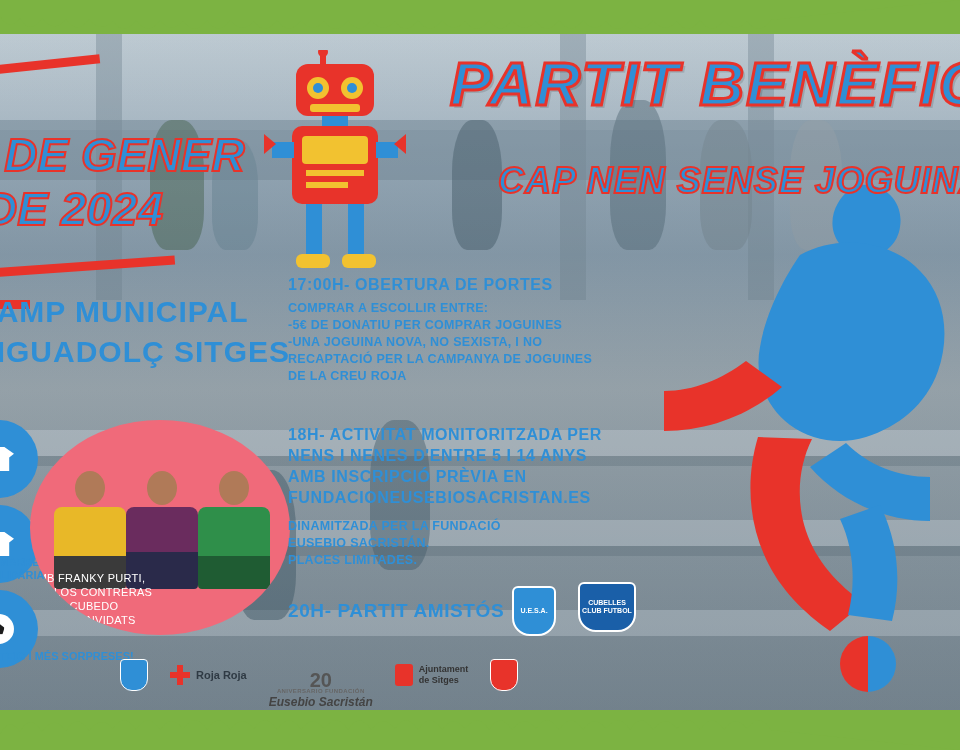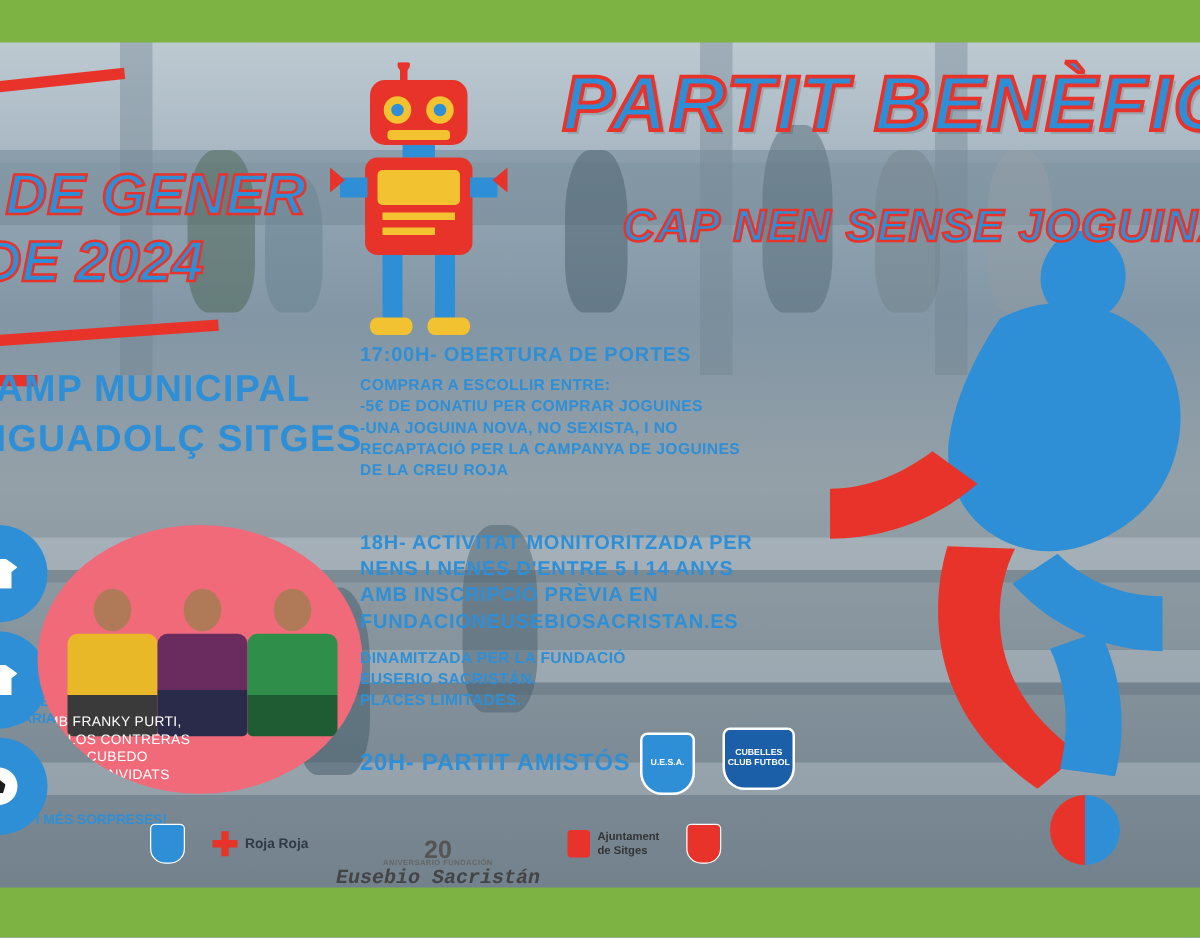--- a/index.html
+++ b/index.html
@@ -157,21 +157,21 @@
   }
   .sp{display:flex;align-items:center;gap:6px;color:#2f3a44;font-size:11px;font-weight:bold;}
   .sp .mini-shield{width:26px;height:30px;border-radius:4px 4px 12px 12px;background:#2f8fd6;border:1.5px solid #fff;}
   .sp .redcross{position:relative;width:20px;height:20px;}
   .sp .redcross:before,.sp .redcross:after{content:"";position:absolute;background:#e8332a;}
   .sp .redcross:before{left:7px;top:0;width:6px;height:20px;}
   .sp .redcross:after{left:0;top:7px;width:20px;height:6px;}
   .sp .fnd{display:flex;flex-direction:column;align-items:center;line-height:11px;}
   .sp .fnd .num{font-size:20px;color:#555;font-weight:bold;margin-top:32px;}
   .sp .fnd .tiny{font-size:6px;color:#666;letter-spacing:.4px;}
-  .sp .fnd .script{font-size:16px;font-style:italic;color:#444;font-family:Liberation Mono, monospace;}
+  .sp .fnd .script{font-size:12px;font-style:italic;color:#444;}
   .sp .ajcrest{width:18px;height:22px;background:#e8332a;border-radius:3px;}
   .sp .two-line{display:flex;flex-direction:column;line-height:11px;font-size:9px;color:#333;}
 </style>
 </head>
 <body>
 
 <div class="poster">
 
   <div class="bg">
     <div class="wall1 bg-block"></div>

